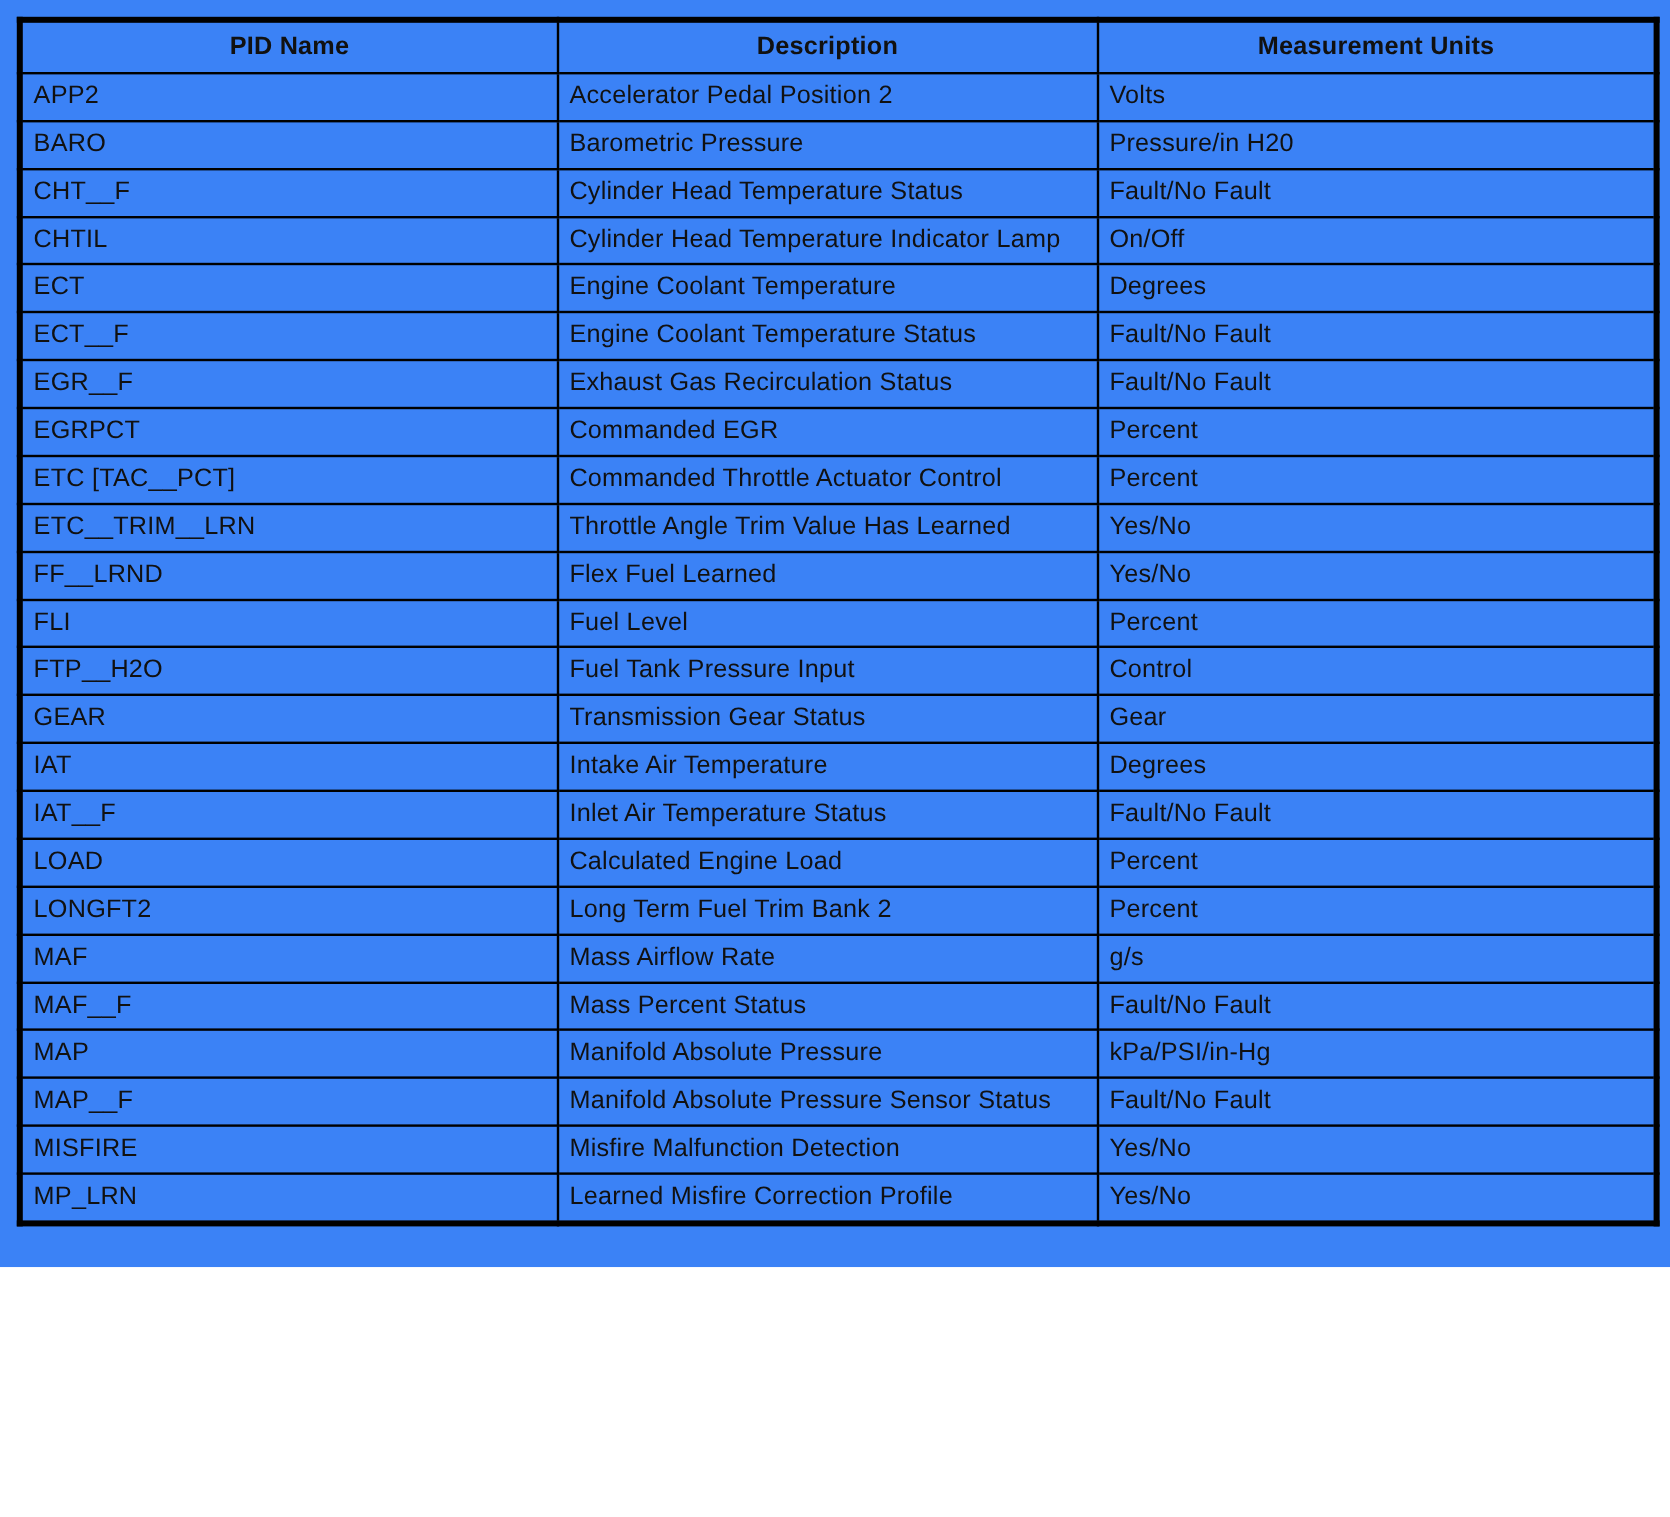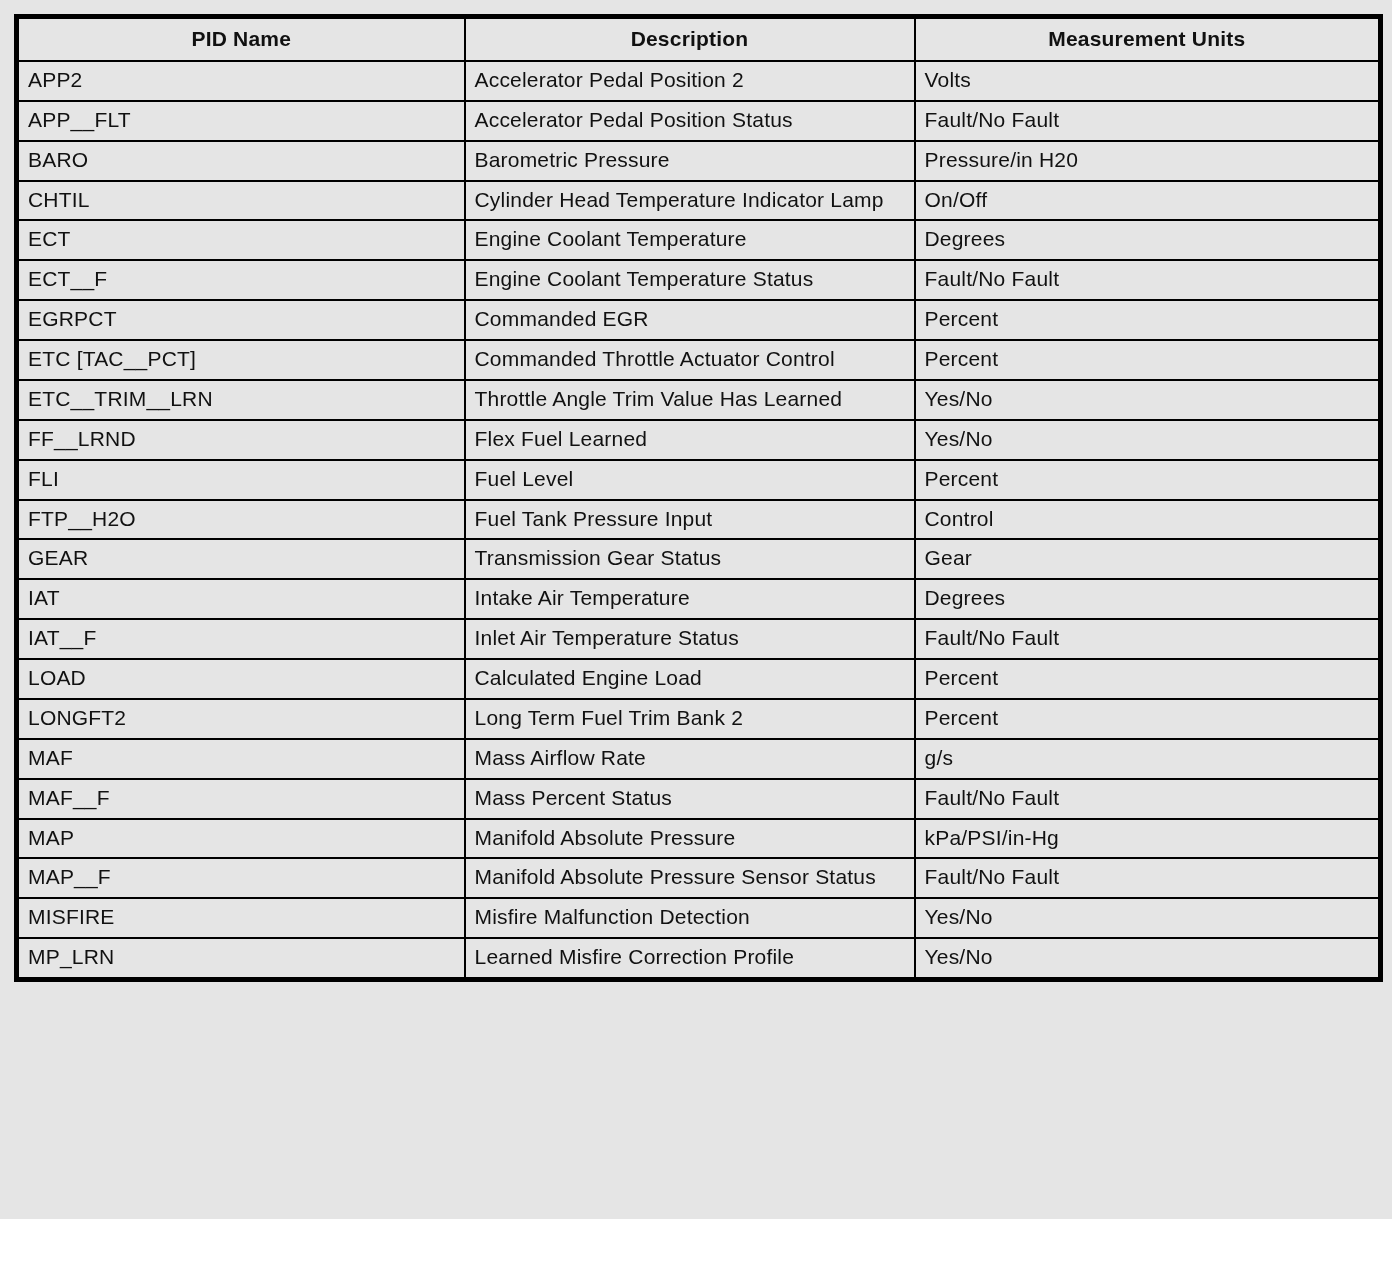--- a/index.html
+++ b/index.html
@@ -3,24 +3,24 @@
 <meta charset="utf-8">
 <style>
   html, body {
     margin: 0;
     padding: 0;
     background: #ffffff;
     font-family: "Liberation Sans", "DejaVu Sans", sans-serif;
   }
   .page {
     width: 1392px;
-    height: 1219px;
+    height: 1056px;
     box-sizing: border-box;
     padding: 14px;
-    background: #e5e5e5;
+    background: #3b82f6;
   }
   table.pid-table {
     border-collapse: collapse;
     width: 100%;
     border: 5px solid #000000;
     table-layout: fixed;
   }
   table.pid-table th,
   table.pid-table td {
     border: 2px solid #000000;
@@ -64,42 +64,47 @@
         <th>Measurement Units</th>
       </tr>
     </thead>
     <tbody>
         <tr>
           <td>APP2</td>
           <td>Accelerator Pedal Position 2</td>
           <td>Volts</td>
         </tr>
         <tr>
-          <td>APP__FLT</td>
-          <td>Accelerator Pedal Position Status</td>
-          <td>Fault/No Fault</td>
-        </tr>
-        <tr>
           <td>BARO</td>
           <td>Barometric Pressure</td>
           <td>Pressure/in H20</td>
+        </tr>
+        <tr>
+          <td>CHT__F</td>
+          <td>Cylinder Head Temperature Status</td>
+          <td>Fault/No Fault</td>
         </tr>
         <tr>
           <td>CHTIL</td>
           <td>Cylinder Head Temperature Indicator Lamp</td>
           <td>On/Off</td>
         </tr>
         <tr>
           <td>ECT</td>
           <td>Engine Coolant Temperature</td>
           <td>Degrees</td>
         </tr>
         <tr>
           <td>ECT__F</td>
           <td>Engine Coolant Temperature Status</td>
+          <td>Fault/No Fault</td>
+        </tr>
+        <tr>
+          <td>EGR__F</td>
+          <td>Exhaust Gas Recirculation Status</td>
           <td>Fault/No Fault</td>
         </tr>
         <tr>
           <td>EGRPCT</td>
           <td>Commanded EGR</td>
           <td>Percent</td>
         </tr>
         <tr>
           <td>ETC [TAC__PCT]</td>
           <td>Commanded Throttle Actuator Control</td>

